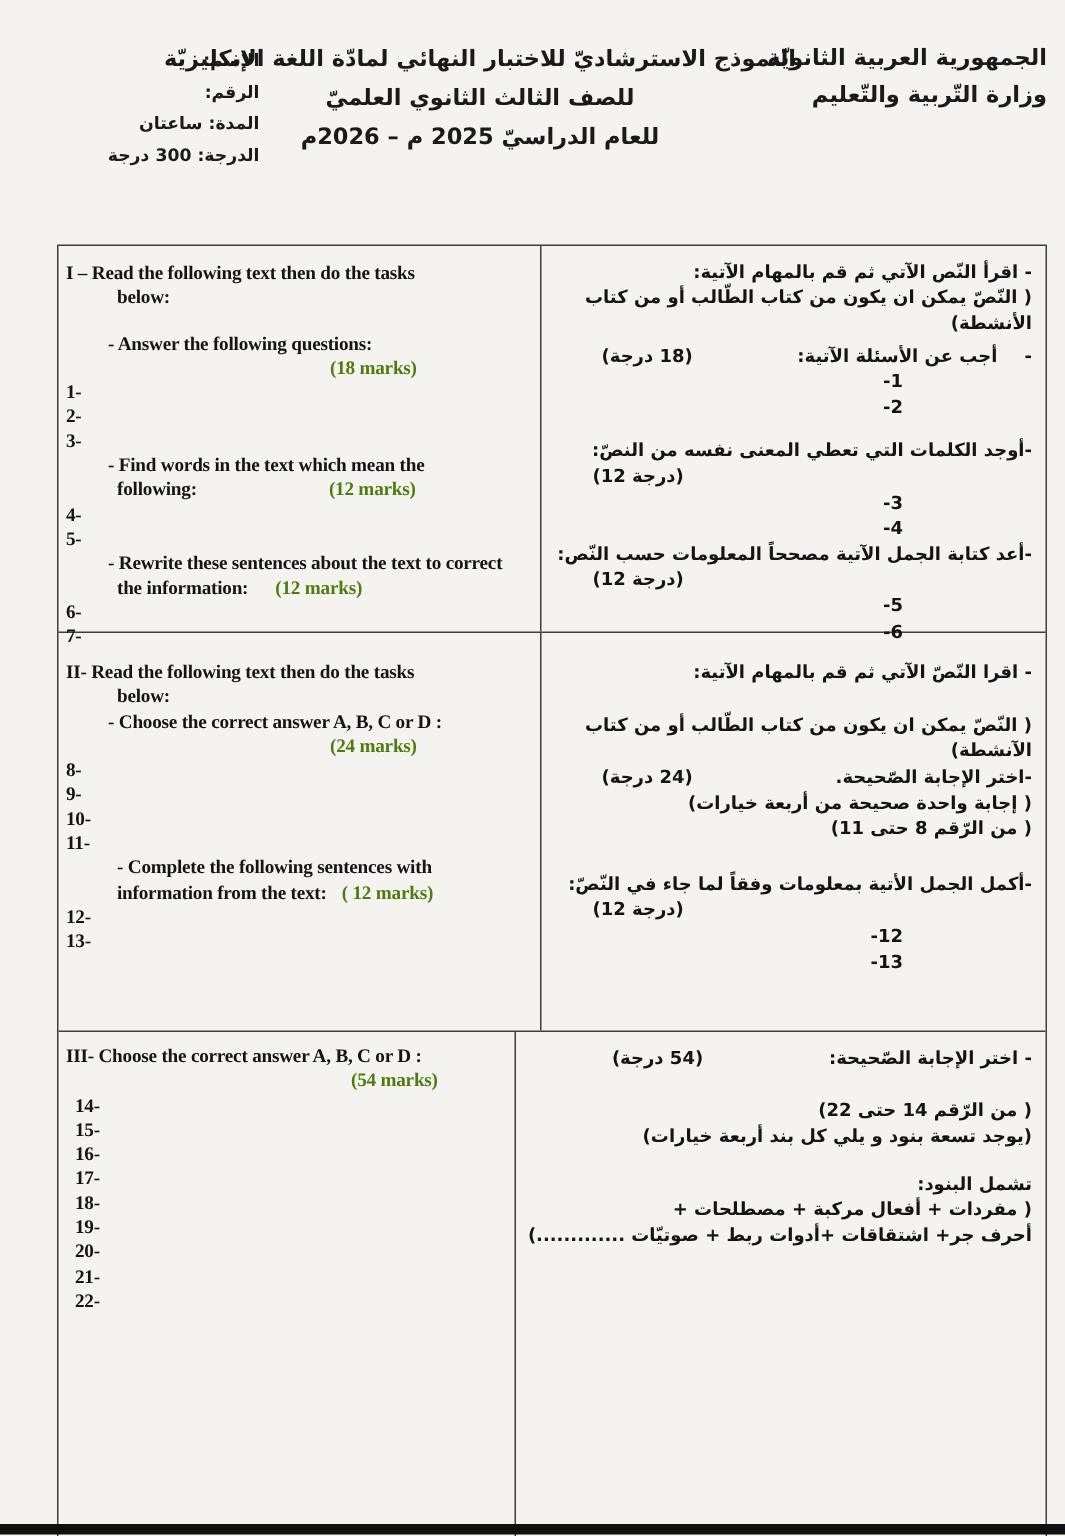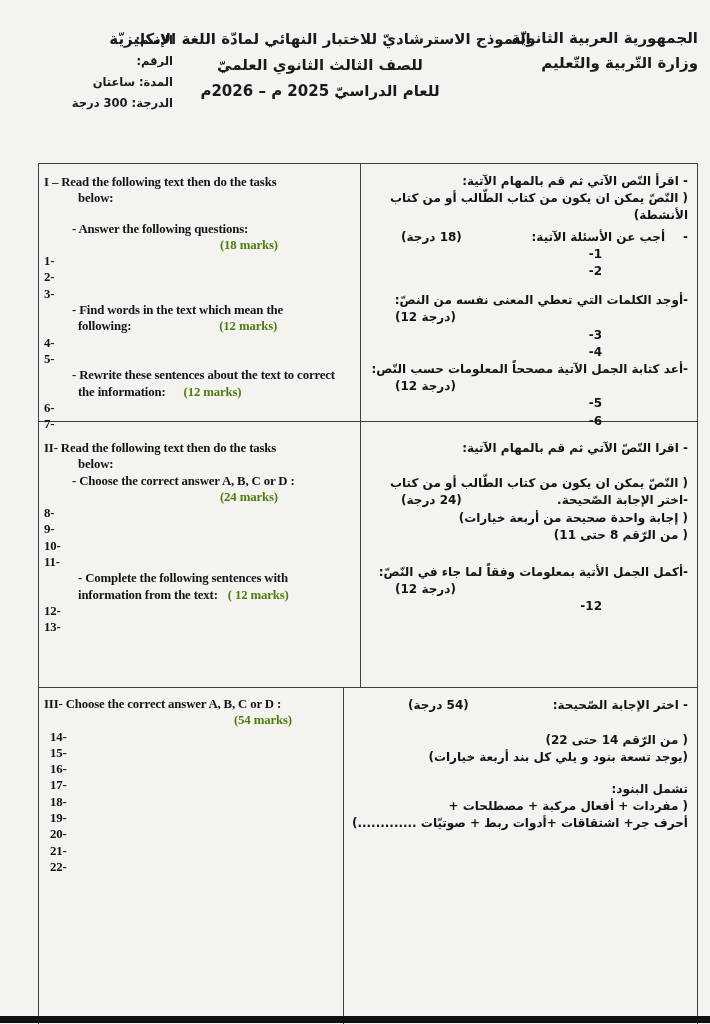--- a/index.html
+++ b/index.html
@@ -172,29 +172,31 @@
           <span>information from the text:</span>
           <span class="marks" style="margin-left:10px;">( 12 marks)</span>
         </div>
         <div class="en-line">12-</div>
         <div class="en-line">13-</div>
       </div>
 
       <div class="cell-ar" style="padding-top:18px;">
         <div class="ar-line">- اقرا النّصّ الآتي ثم قم بالمهام الآتية:</div>
         <div class="ar-line mt18">( النّصّ يمكن ان يكون من كتاب الطّالب أو من كتاب</div>
+        <div class="ar-line">الآنشطة)</div>
         <div class="ar-task">
           <span>-اختر الإجابة الصّحيحة.</span>
           <span>(24 درجة)</span>
         </div>
         <div class="ar-line">( إجابة واحدة صحيحة من أربعة خيارات)</div>
         <div class="ar-line">( من الرّقم 8 حتى 11)</div>
         <div class="ar-line mt20">-أكمل الجمل الأتية بمعلومات وفقاً لما جاء في النّصّ:</div>
         <div class="marks-solo">(12 درجة)</div>
         <div class="ar-num">-12</div>
+        <div class="ar-num">-13</div>
       </div>
     </div>
 
     <div class="t-row">
       <div class="cell-en" style="padding-top:8px;">
         <div class="en-line">III- Choose the correct answer A, B, C  or D :</div>
         <div class="en-line marks marks-center-3">(54 marks)</div>
         <div class="en-line" style="margin-left:6px;">14-</div>
         <div class="en-line" style="margin-left:6px;">15-</div>
         <div class="en-line" style="margin-left:6px;">16-</div>

